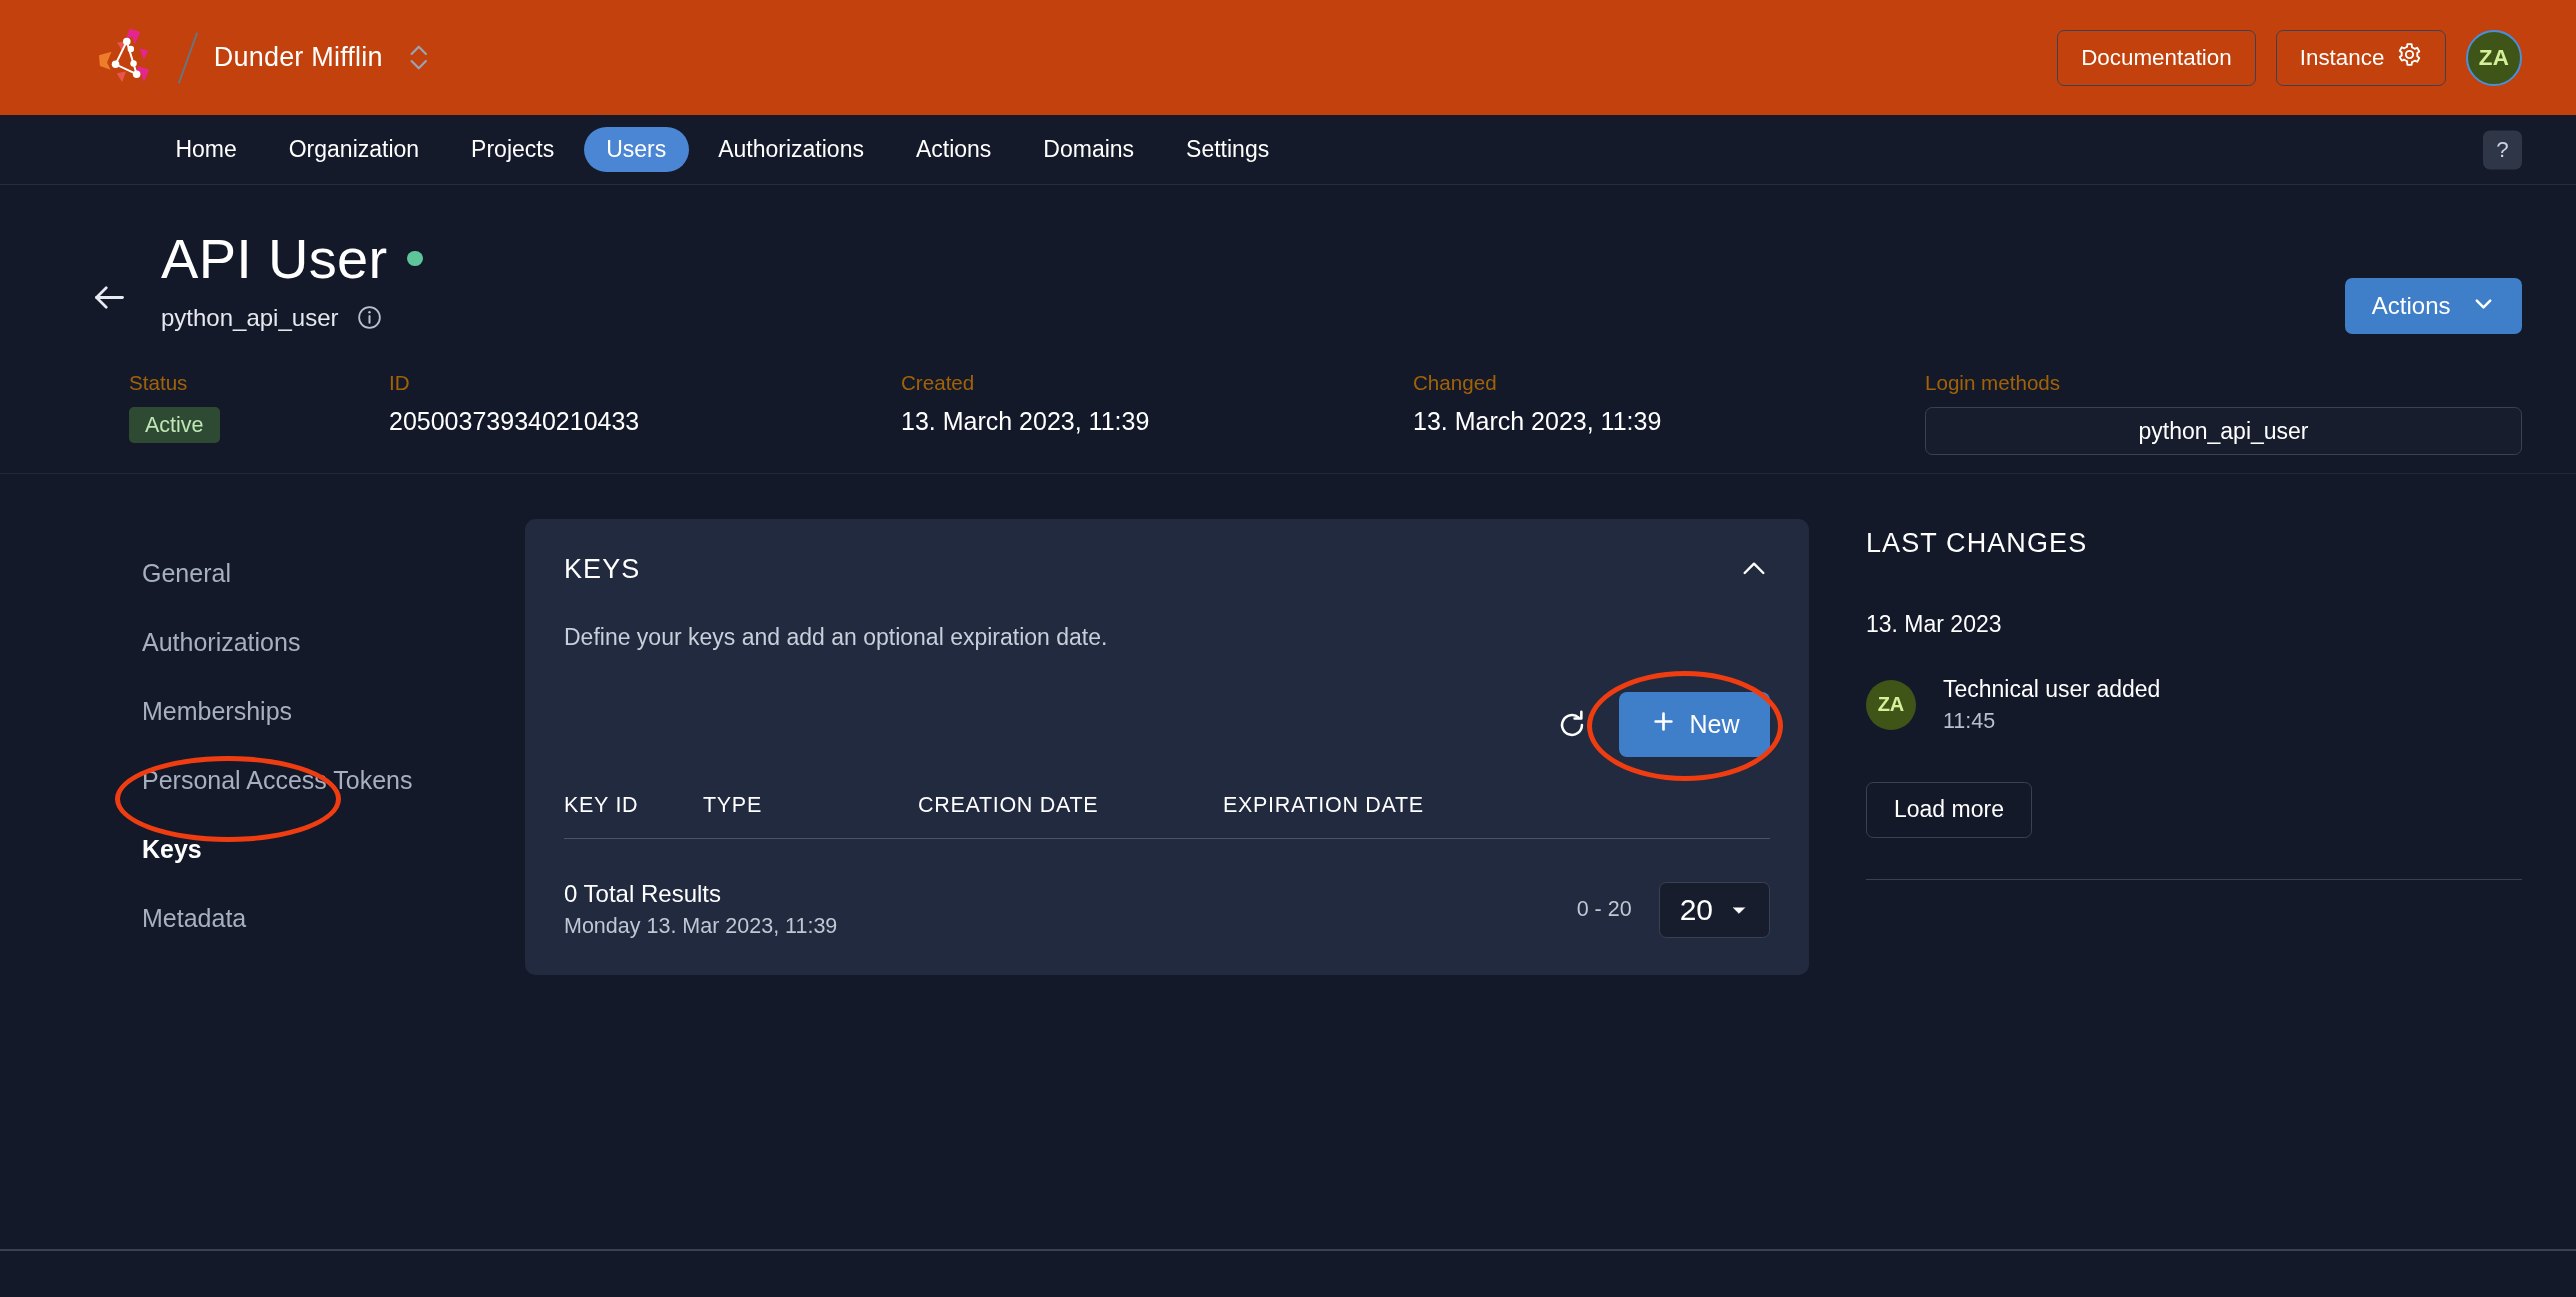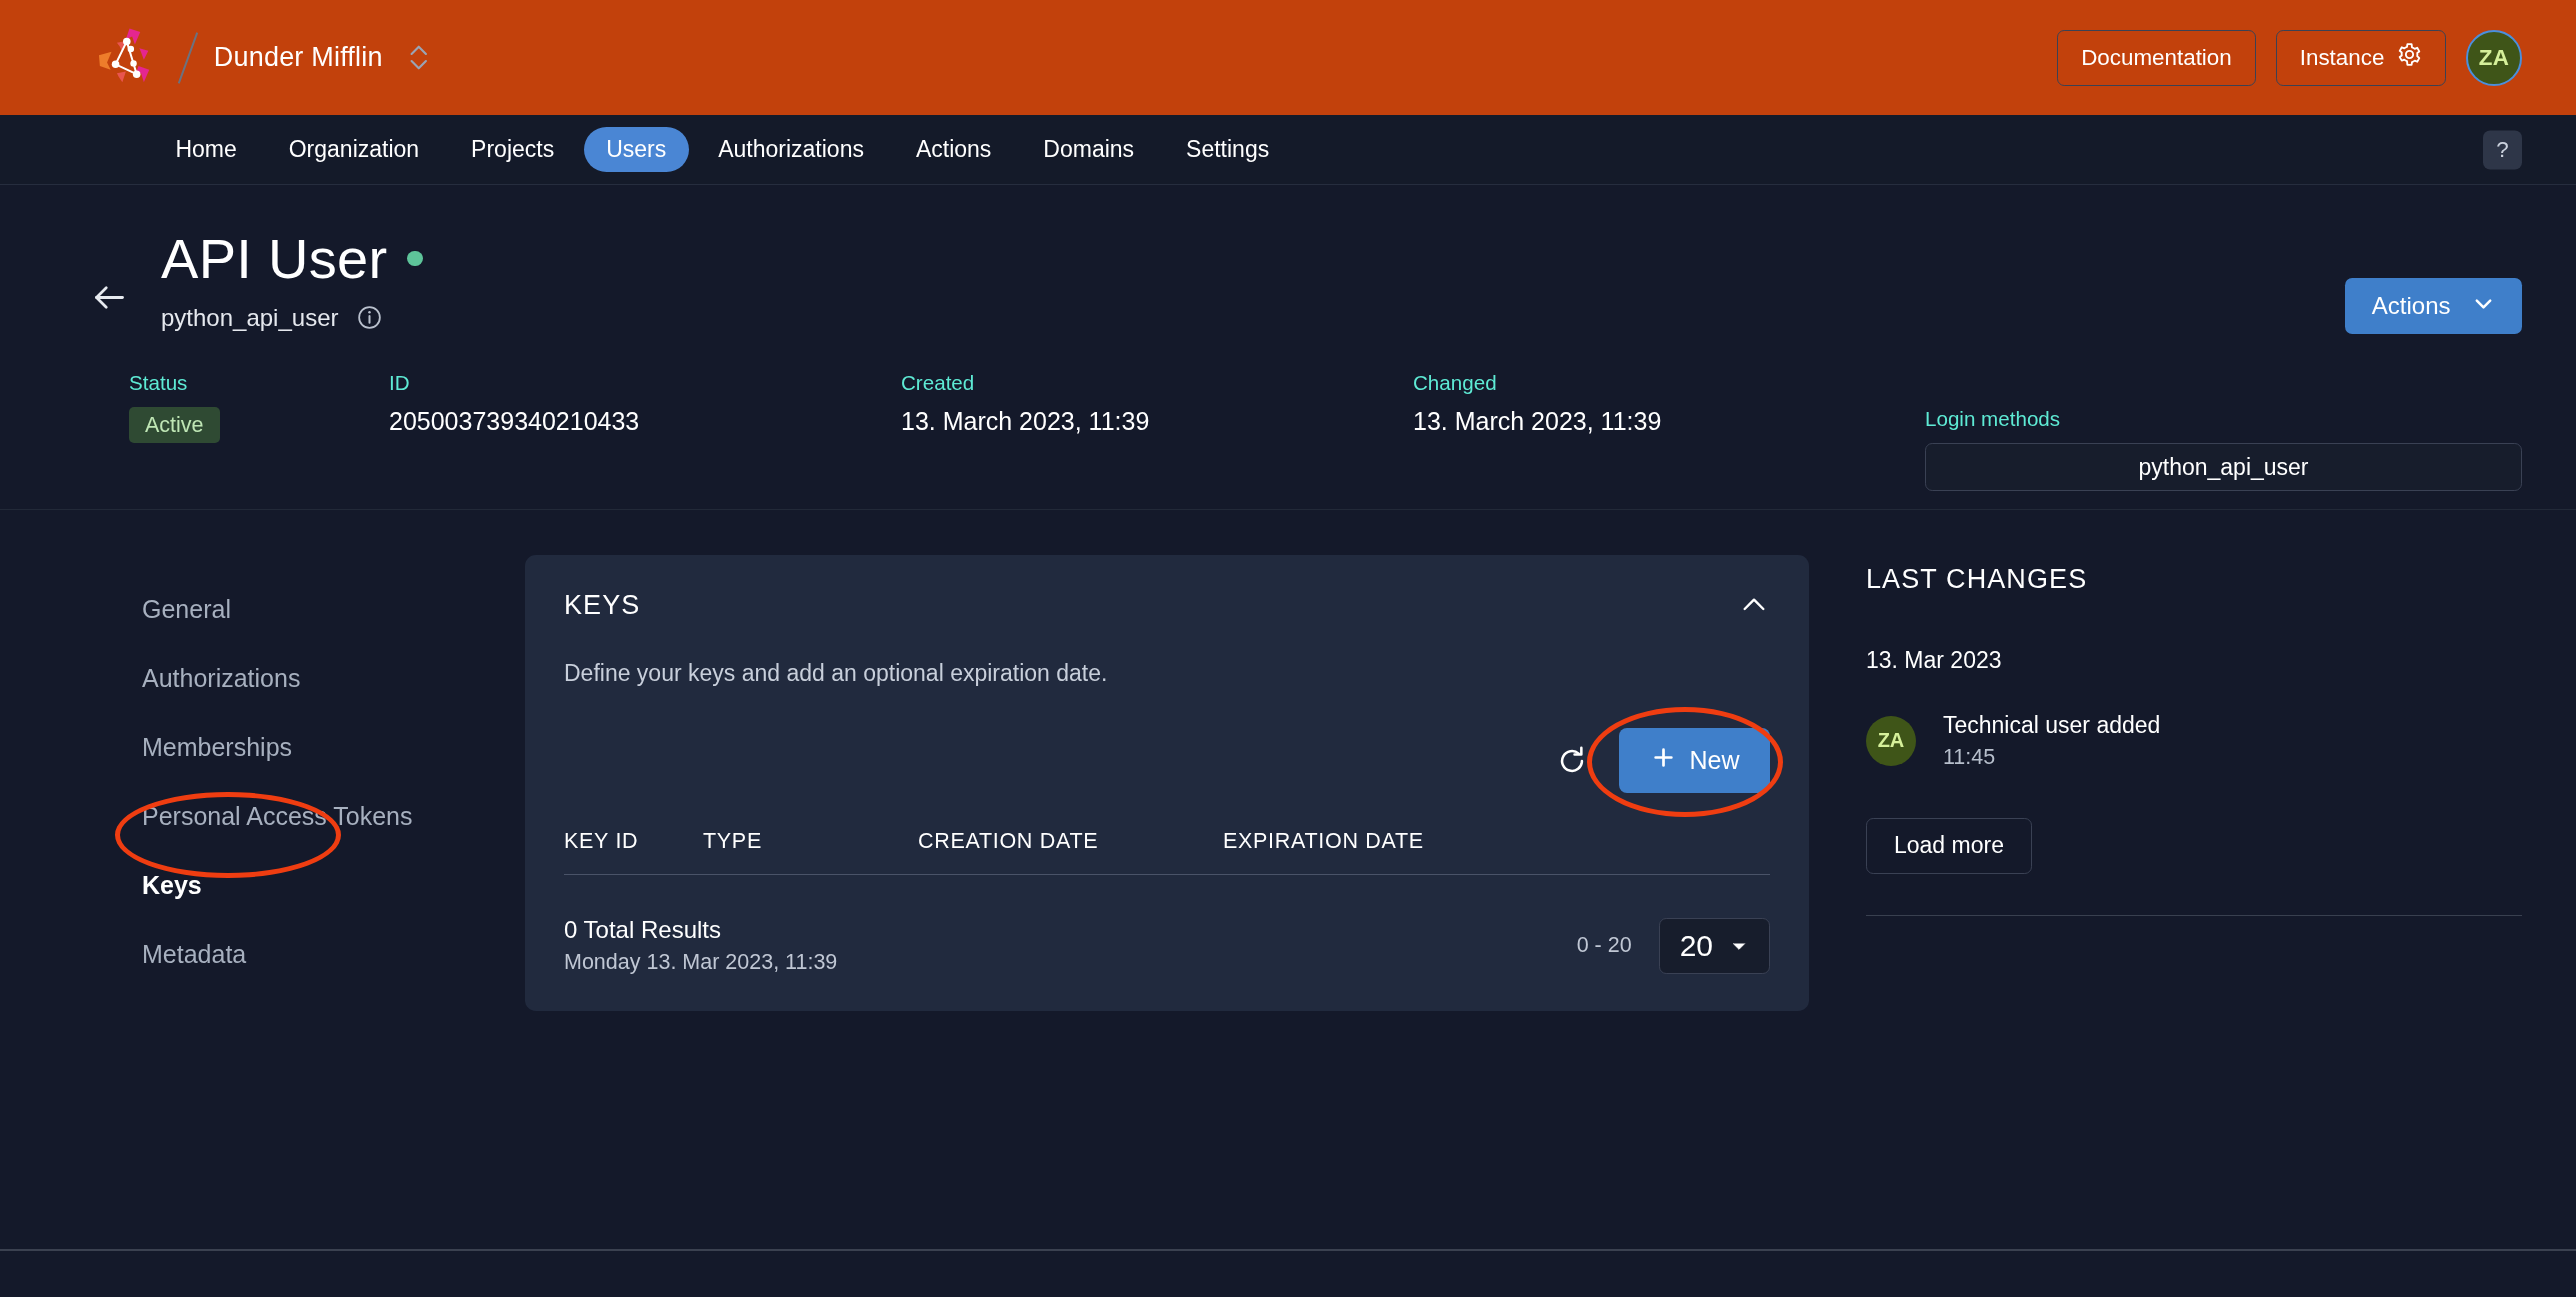--- a/index.html
+++ b/index.html
@@ -86,27 +86,27 @@
   .actions-btn {
     position: absolute; right: 54px; top: 93px;
     background: #3f7fca; border: none; border-radius: 7.2px;
     height: 56px; padding: 0 27px; color: #fff; font-size: 24px;
     display: flex; align-items: center; gap: 21.5px;
     font-family: "Liberation Sans", sans-serif;
   }
   .meta-row {
     display: flex; margin-top: 39px; padding-left: 39px; align-items: flex-start;
   }
-  .meta-label { font-size: 20.6px; color: #5eead4; margin-bottom: 12.6px; }
+  .meta-label { font-size: 20.6px; color: #a16207; margin-bottom: 12.6px; }
   .meta-value { font-size: 25px; color: #ffffff; }
   .meta-col-status { width: 260px; }
   .meta-col-id { width: 512px; }
   .meta-col-created { width: 512px; }
   .meta-col-changed { width: 512px; }
-  .meta-col-login { flex: 1; display: flex; flex-direction: column; align-items: stretch; margin-top: 36px; }
+  .meta-col-login { flex: 1; display: flex; flex-direction: column; align-items: stretch; }
   .badge-active {
     display: inline-block; background: #2f4a33; color: #bfe6b5;
     border-radius: 5px; padding: 5.4px 16px; font-size: 21.5px;
   }
   .login-chip {
     border: 0.9px solid #3a4154; border-radius: 7.2px; height: 48px;
     display: flex; align-items: center; justify-content: center;
     font-size: 23px; color: #ffffff; background: #171d2c;
   }
   

